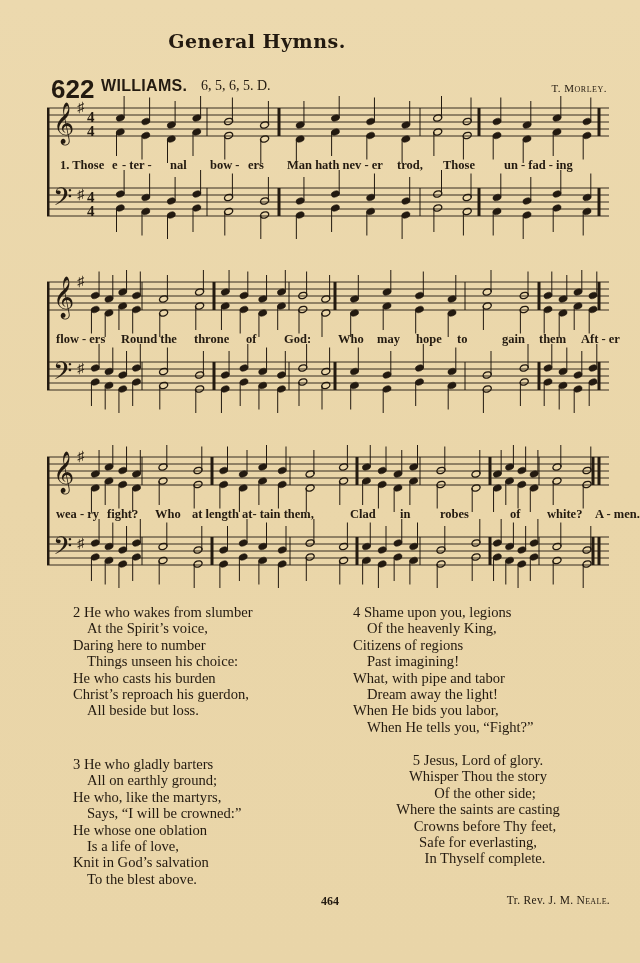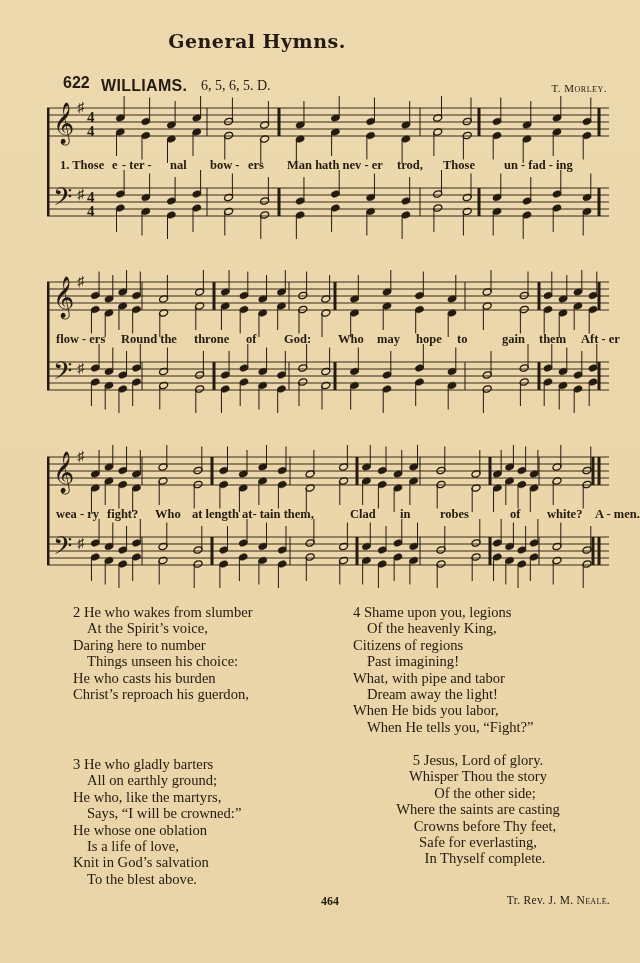--- a/index.html
+++ b/index.html
@@ -9,21 +9,21 @@
     color: #231a10;
     font-family: "Liberation Serif", "DejaVu Serif", serif;
     position: relative;
   }
   .page { position: absolute; inset: 0; background: linear-gradient(180deg,#ecd9ae 0%,#ead6a9 50%,#e9d5a8 100%); }
   .running-head {
     position: absolute; top: 30px; left: 0; width: 514px; text-align: center;
     font-family: "DejaVu Serif", serif; font-weight: bold; font-size: 19px; letter-spacing: 0.5px;
   }
   .hymn-header { position: absolute; top: 74px; left: 47px; width: 560px; height: 22px; }
-  .hymn-number { position: absolute; left: 16px; top: 0; font-family: "Liberation Sans", sans-serif; font-weight: bold; font-size: 16px; }
+  .hymn-number { position: absolute; left: 4px; top: 0; font-family: "Liberation Sans", sans-serif; font-weight: bold; font-size: 26px; }
   .tune-name { position: absolute; left: 54px; top: 3px; font-family: "Liberation Sans", sans-serif; font-weight: bold; font-size: 16px; letter-spacing: 0.3px; }
   .meter { position: absolute; left: 154px; top: 4px; font-size: 14px; }
   .composer { position: absolute; right: 0; top: 8px; font-size: 11px; font-variant: small-caps; letter-spacing: 0.5px; }
   .system { position: absolute; left: 47px; width: 562px; }
   .system svg { position: absolute; left: 0; top: 0; }
   .lyric-line {
     position: absolute; left: 0; width: 562px; height: 16px;
     font-family: "Liberation Serif", serif; font-weight: bold; font-size: 12.5px;
   }
   .lyric-line span { position: absolute; top: 0; white-space: nowrap; }
@@ -691,20 +691,21 @@
   </div>
 
   <div class="verses">
     <div class="stanza" id="stanza-0" style="left:0;top:0;">
         <div>2 He who wakes from slumber</div>
         <div class="indent">At the Spirit’s voice,</div>
         <div>Daring here to number</div>
         <div class="indent">Things unseen his choice:</div>
         <div>He who casts his burden</div>
         <div>Christ’s reproach his guerdon,</div>
+        <div class="indent">All beside but loss.</div>
       </div>
     <div class="stanza" id="stanza-1" style="left:0;top:152px;">
         <div>3 He who gladly barters</div>
         <div class="indent">All on earthly ground;</div>
         <div>He who, like the martyrs,</div>
         <div class="indent">Says, “I will be crowned:”</div>
         <div>He whose one oblation</div>
         <div class="indent">Is a life of love,</div>
         <div>Knit in God’s salvation</div>
         <div class="indent">To the blest above.</div>

